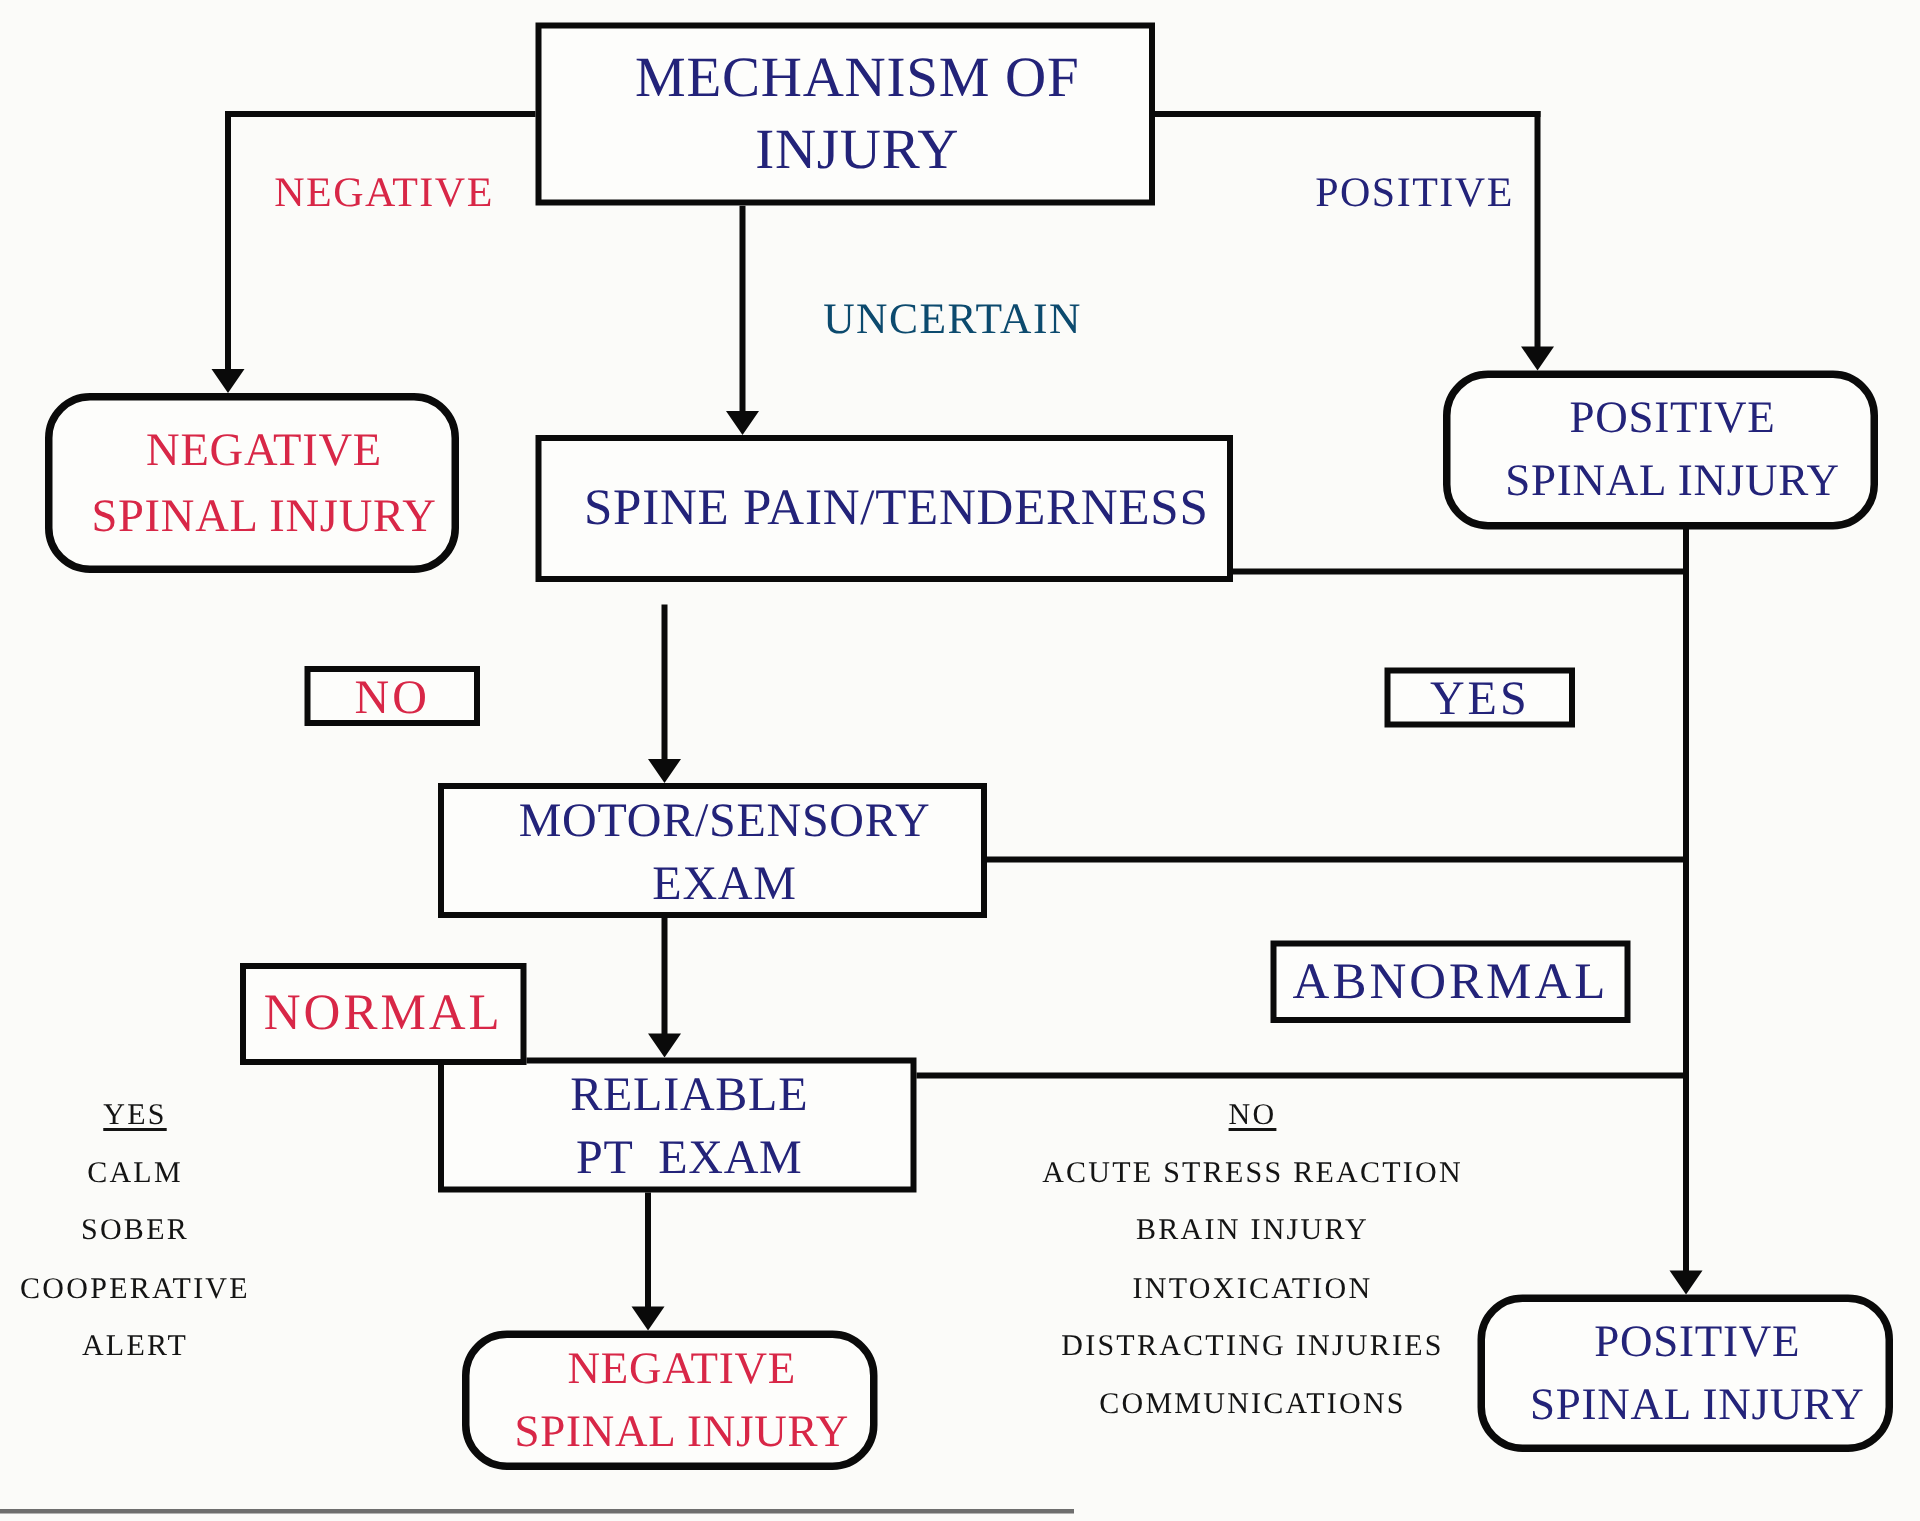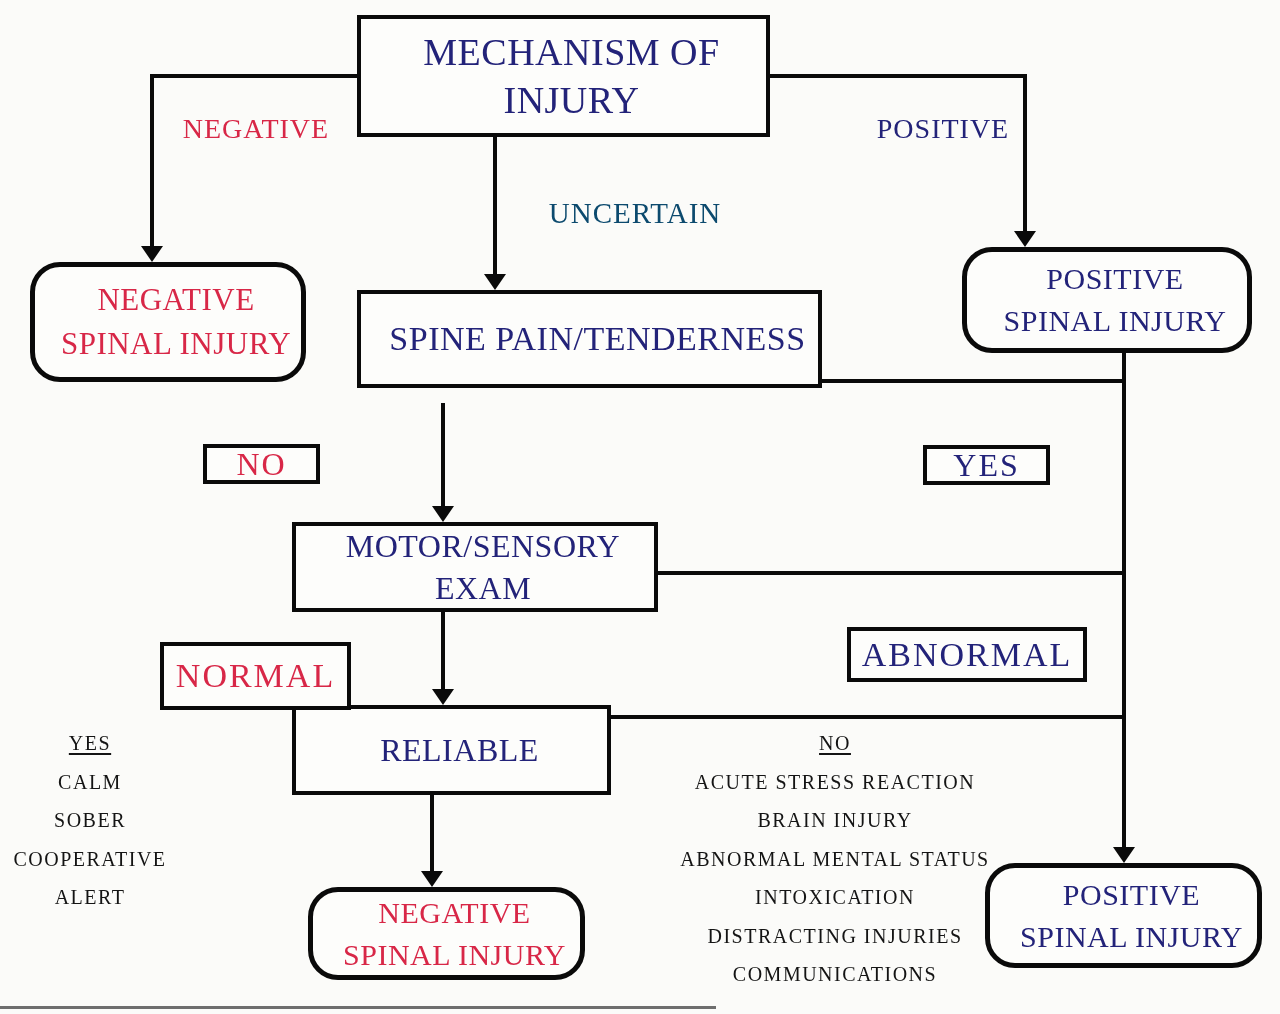--- a/index.html
+++ b/index.html
@@ -77,20 +77,21 @@
     <span>SPINE PAIN/TENDERNESS</span>
   </div>
 
   <div class="abs node navy" style="left:292px;top:522px;width:366px;height:90px;font-size:32px;line-height:42px;">
     <span>MOTOR/SENSORY</span>
     <span>EXAM</span>
   </div>
 
   <div class="abs node navy" style="left:292px;top:705px;width:319px;height:90px;font-size:32px;line-height:42px;">
     <span>RELIABLE</span>
+    <span>PT  EXAM</span>
   </div>
 
   <div class="abs node rnode crimson" style="left:30px;top:262px;width:276px;height:120px;font-size:31px;line-height:44px;">
     <span>NEGATIVE</span>
     <span>SPINAL INJURY</span>
   </div>
 
   <div class="abs node rnode navy" style="left:962px;top:247px;width:290px;height:106px;font-size:30px;line-height:42px;">
     <span>POSITIVE</span>
     <span>SPINAL INJURY</span>
@@ -133,21 +134,20 @@
     <div class="row">CALM</div>
     <div class="row">SOBER</div>
     <div class="row">COOPERATIVE</div>
     <div class="row">ALERT</div>
   </div>
 
   <div class="abs list" style="left:655px;top:724px;width:360px;">
     <div class="row hdr">NO</div>
     <div class="row">ACUTE STRESS REACTION</div>
     <div class="row">BRAIN INJURY</div>
-    <div class="row">ABNORMAL MENTAL STATUS</div>
     <div class="row">INTOXICATION</div>
     <div class="row">DISTRACTING INJURIES</div>
     <div class="row">COMMUNICATIONS</div>
   </div>
 
   <div class="abs line artifact" style="left:0px;top:1006px;width:716px;height:3px;background:#3f3f3f;"></div>
 
 </div>
 
 </body></html>

